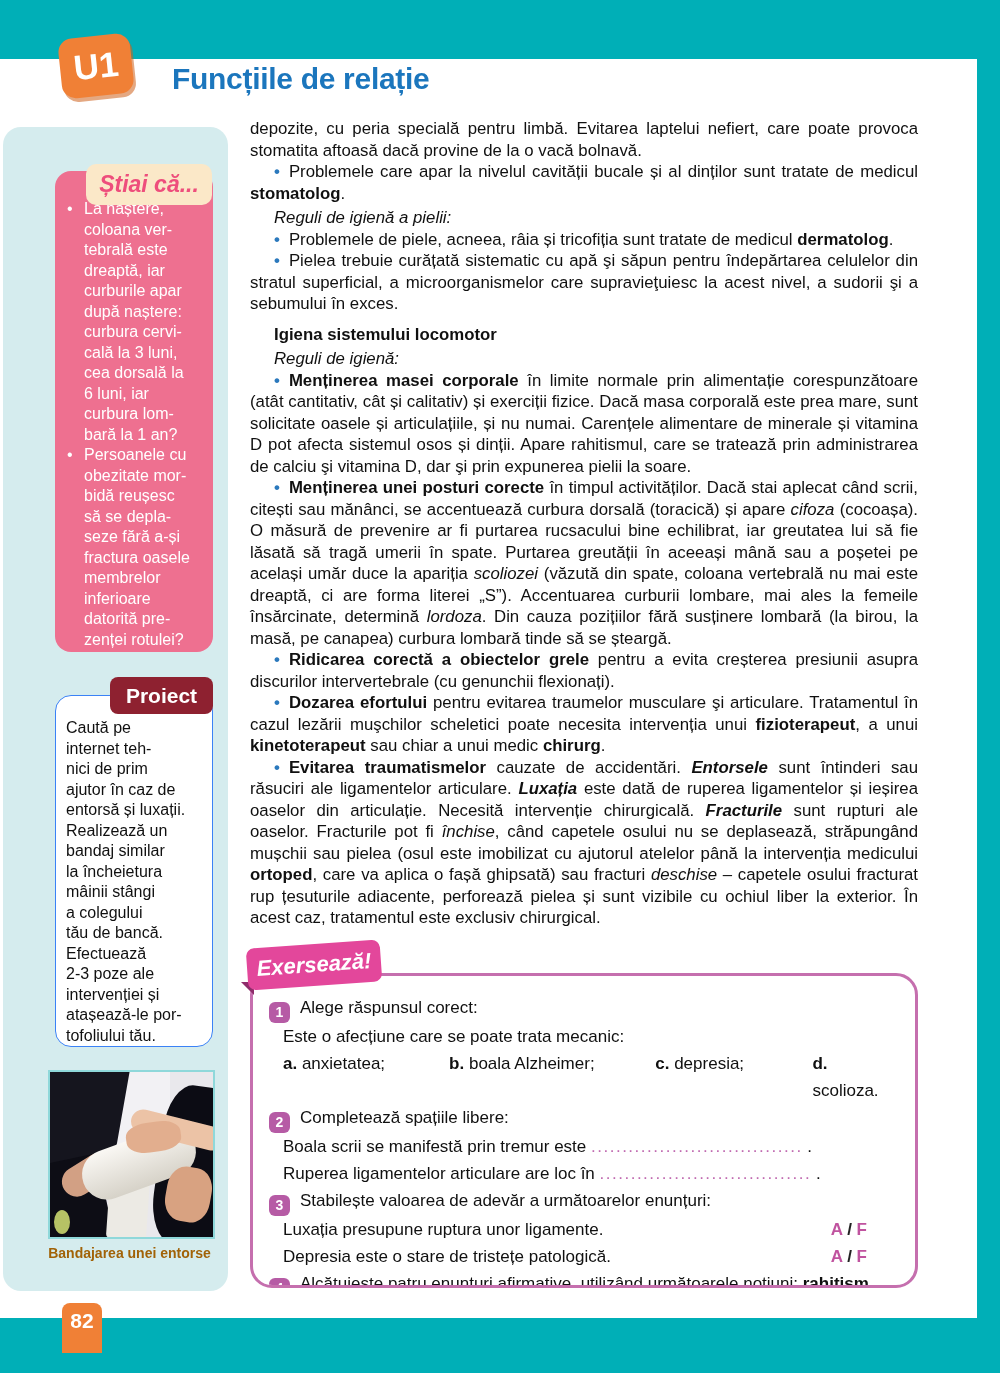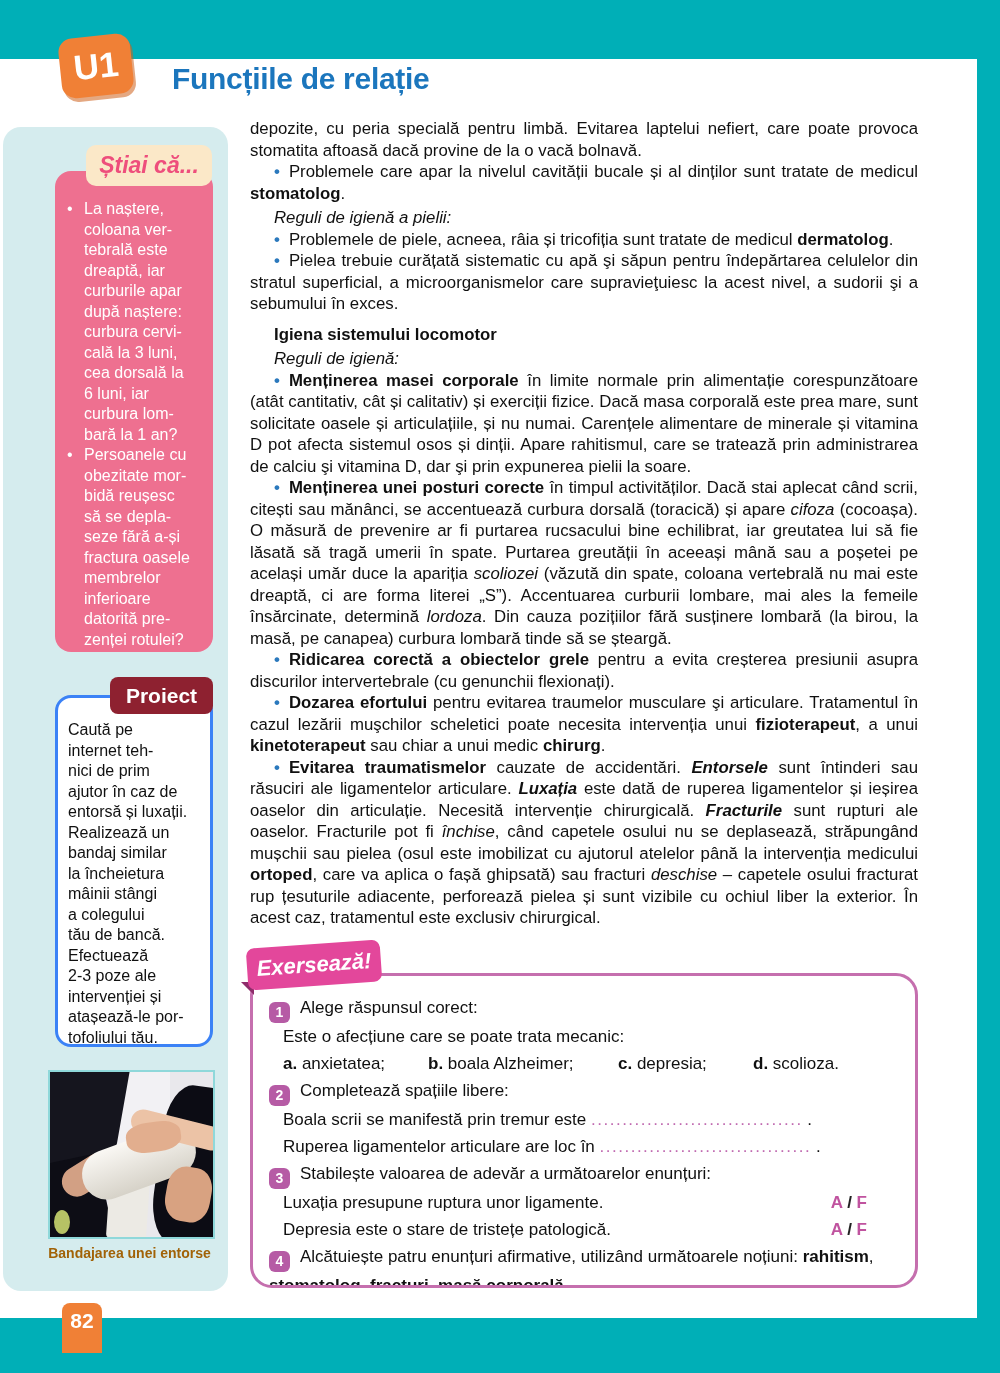--- a/index.html
+++ b/index.html
@@ -12,38 +12,38 @@
   
   .u1-badge{position:absolute;left:60px;top:36px;width:72px;height:60px;background:#f08036;
             border-radius:14px;transform:rotate(-6deg);box-shadow:2px 4px 0 rgba(205,96,28,.55);
             display:flex;align-items:center;justify-content:center;color:#fff;font-weight:bold;
             font-size:35px;z-index:6;}
   .page-title{position:absolute;left:172px;top:62px;margin:0;font-size:30px;font-weight:bold;
               color:#1b76bd;letter-spacing:-.3px;}
   
   .sidebar-panel{position:absolute;left:3px;top:127px;width:225px;height:1164px;
                  background:#d5ecee;border-radius:18px;}
-  .know-label{position:absolute;left:86px;top:145px;width:126px;height:41px;background:#fbe8c8;
+  .know-label{position:absolute;left:86px;top:164px;width:126px;height:41px;background:#fbe8c8;
               border-radius:10px;z-index:3;display:flex;align-items:center;justify-content:center;
               color:#ee4e7c;font-weight:bold;font-style:italic;font-size:23px;}
   .know-fold{position:absolute;left:197px;top:190px;width:0;height:0;z-index:2;
              border-top:11px solid #dfbf92;border-right:11px solid transparent;}
   .know-box{position:absolute;left:55px;top:171px;width:158px;height:481px;background:#ee7090;
             border-radius:16px;z-index:2;box-sizing:border-box;padding:28px 6px 8px 12px;
             overflow:hidden;}
   .know-item{position:relative;padding-left:17px;color:#fff;font-size:16px;line-height:20.5px;
              white-space:pre-line;}
   .kdot{position:absolute;left:0;top:0;color:#fff;}
   .project-label{position:absolute;left:110px;top:677px;width:103px;height:37px;background:#8e2130;
                  border-radius:8px;z-index:3;display:flex;align-items:center;justify-content:center;
                  color:#fff;font-weight:bold;font-size:21px;}
   .project-fold{position:absolute;left:100px;top:708px;width:0;height:0;z-index:2;
                 border-top:10px solid #5c141f;border-left:10px solid transparent;}
   .project-box{position:absolute;left:55px;top:695px;width:158px;height:352px;background:#fff;
-               border:3px solid #3b82f6;border-radius:16px;z-index:2;box-sizing:border-box;
+               border:1px solid #3b82f6;border-radius:16px;z-index:2;box-sizing:border-box;
                padding:22px 4px 6px 10px;overflow:hidden;}
   .project-text{font-size:16px;line-height:20.5px;color:#101010;white-space:pre-line;}
   
   .photo{position:absolute;left:48px;top:1070px;width:163px;height:165px;border:2px solid #8fd8da;
          background:#e9e8ec;overflow:hidden;z-index:2;}
   .photo div{position:absolute;}
   .ph-light{left:45px;top:0;width:75px;height:100px;background:#f2f1f4;}
   .ph-cloth-left{left:-25px;top:-15px;width:95px;height:130px;background:#15151e;
                  transform:rotate(10deg);border-radius:0 0 40% 0;}
   .ph-sleeve{left:-18px;top:88px;width:75px;height:95px;background:#0d0d15;transform:rotate(-12deg);}
@@ -79,21 +79,21 @@
            border-right:13px solid #8e2d6b;border-bottom:13px solid transparent;}
   .ex-box{position:absolute;left:250px;top:973px;width:668px;height:315px;box-sizing:border-box;
           border:3.5px solid #c56fae;border-radius:22px;background:#fff;padding:18px 26px 0 16px;
           overflow:hidden;z-index:2;}
   .ex-item{margin:0;}
   .ex-title{font-size:17px;line-height:27px;color:#101010;}
   .ex-num{display:inline-flex;width:21px;height:21px;border-radius:6px;background:#b65ba5;color:#fff;
           font-weight:bold;font-size:14px;align-items:center;justify-content:center;margin-right:10px;
           vertical-align:-4px;}
   .ex-row{margin-left:14px;font-size:17px;line-height:27px;color:#101010;}
-  .ex-options{display:flex;}
+  .ex-options{display:flex;gap:37px;}
   .ex-options .opt0{width:145px;}
   .ex-options .opt1{width:190px;}
   .ex-options .opt2{width:135px;}
   .ex-tf{display:flex;justify-content:space-between;padding-right:22px;}
   .af{font-weight:bold;}
   .af-l{color:#c0539f;}
   .af-s{color:#222;}
   .dots{color:#c06ab0;letter-spacing:1.5px;}
   
   .page-badge{position:absolute;left:62px;top:1303px;width:40px;height:50px;background:#f08036;

